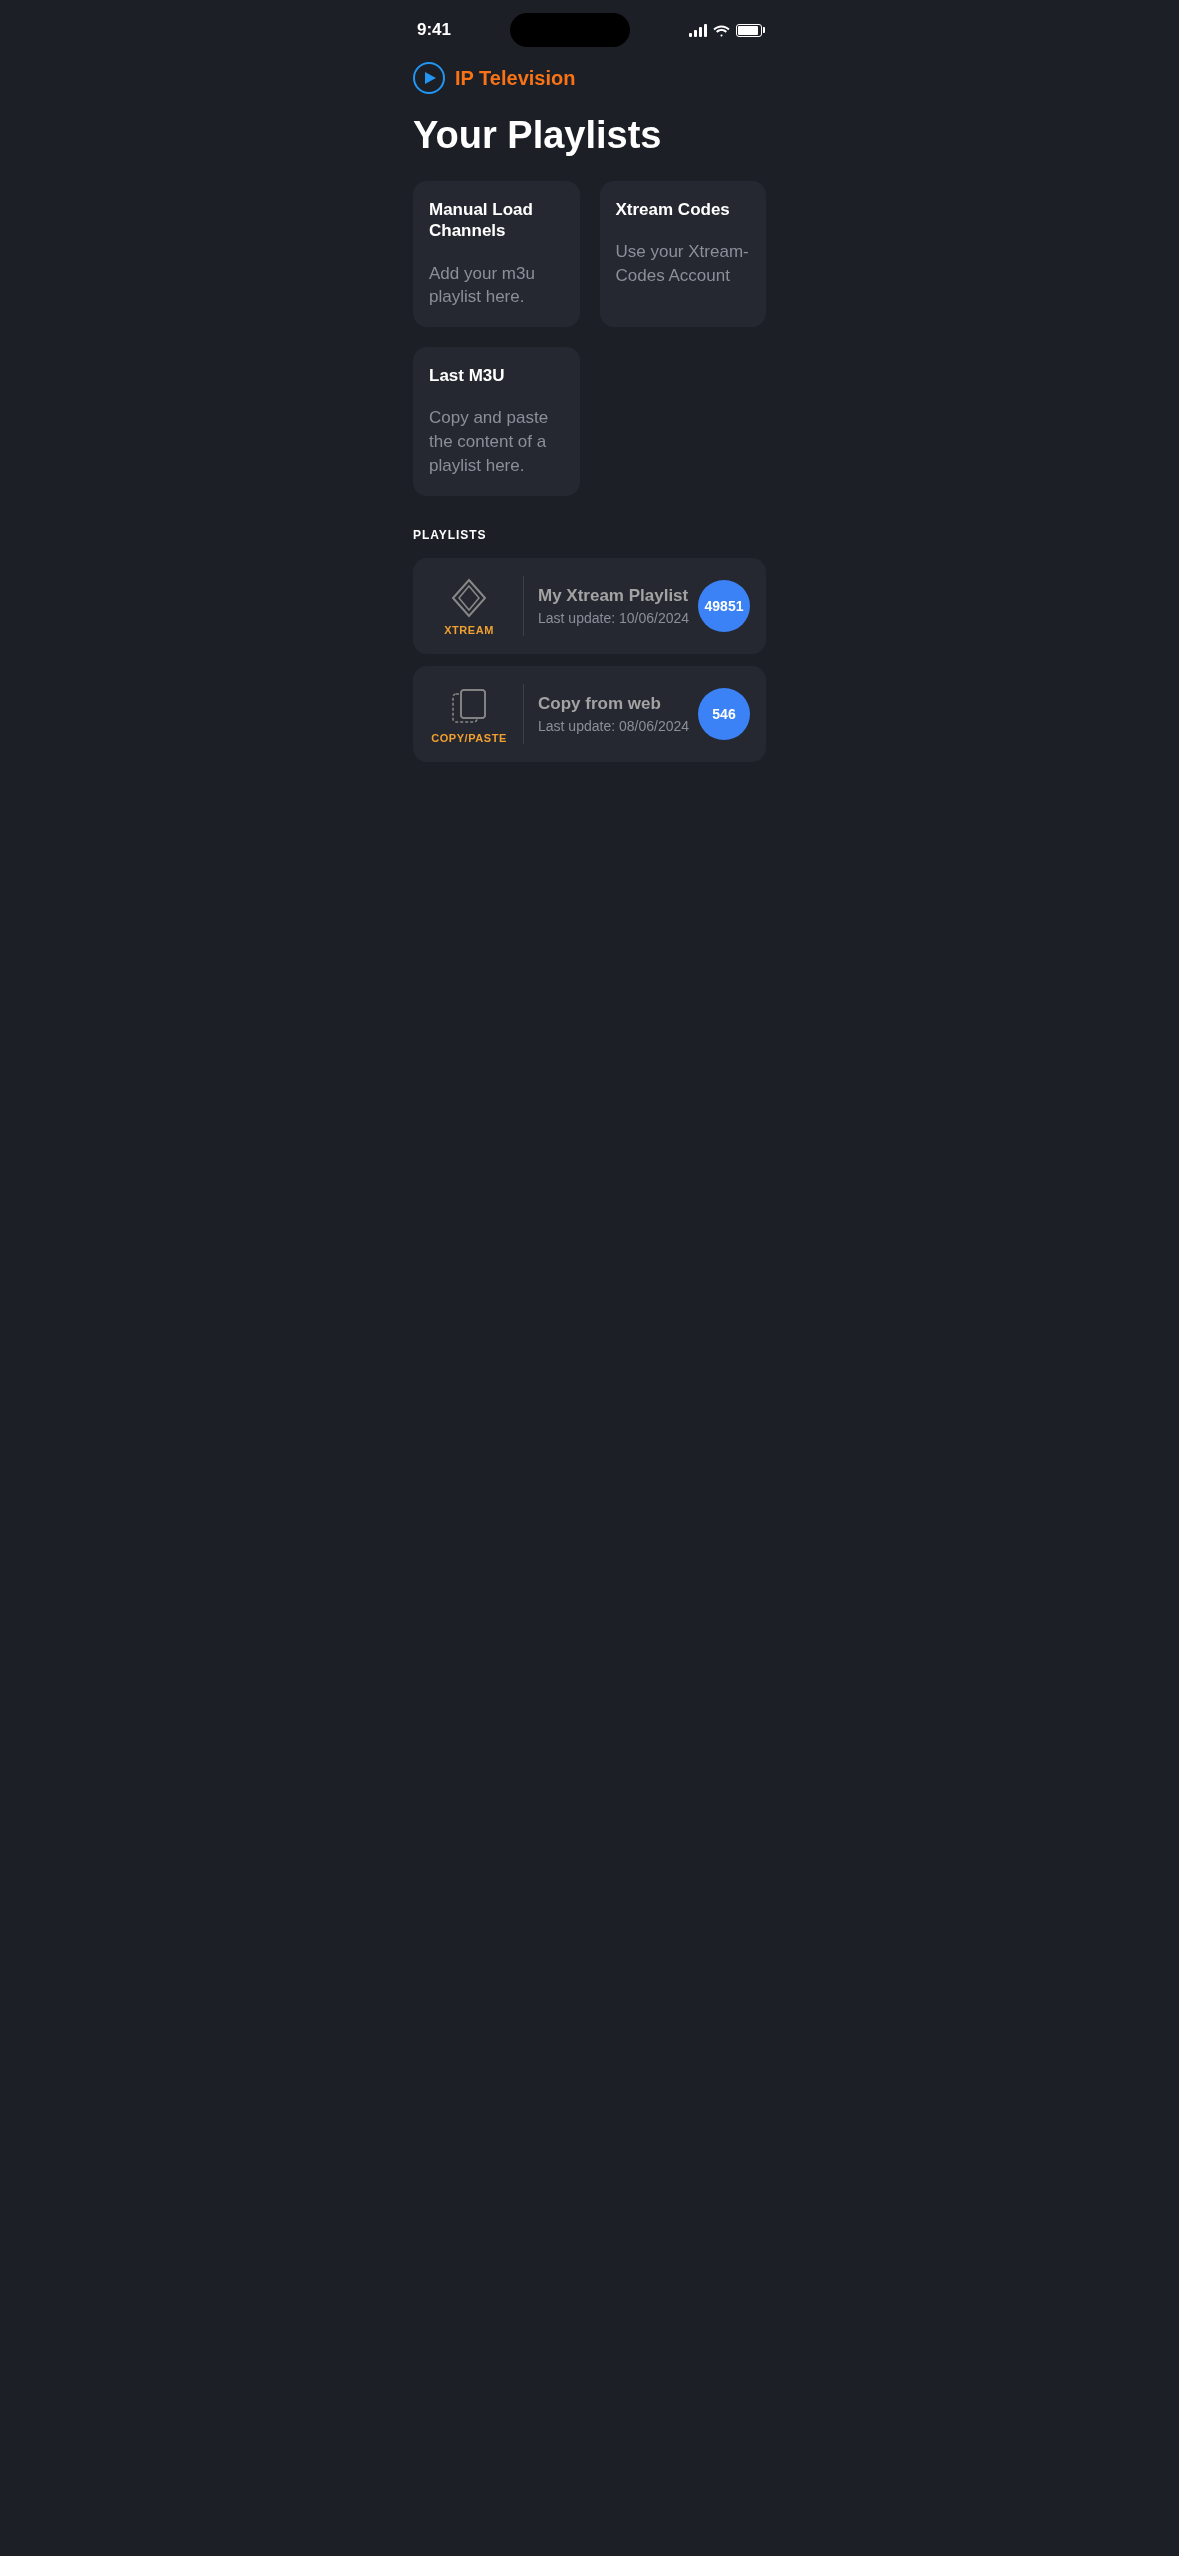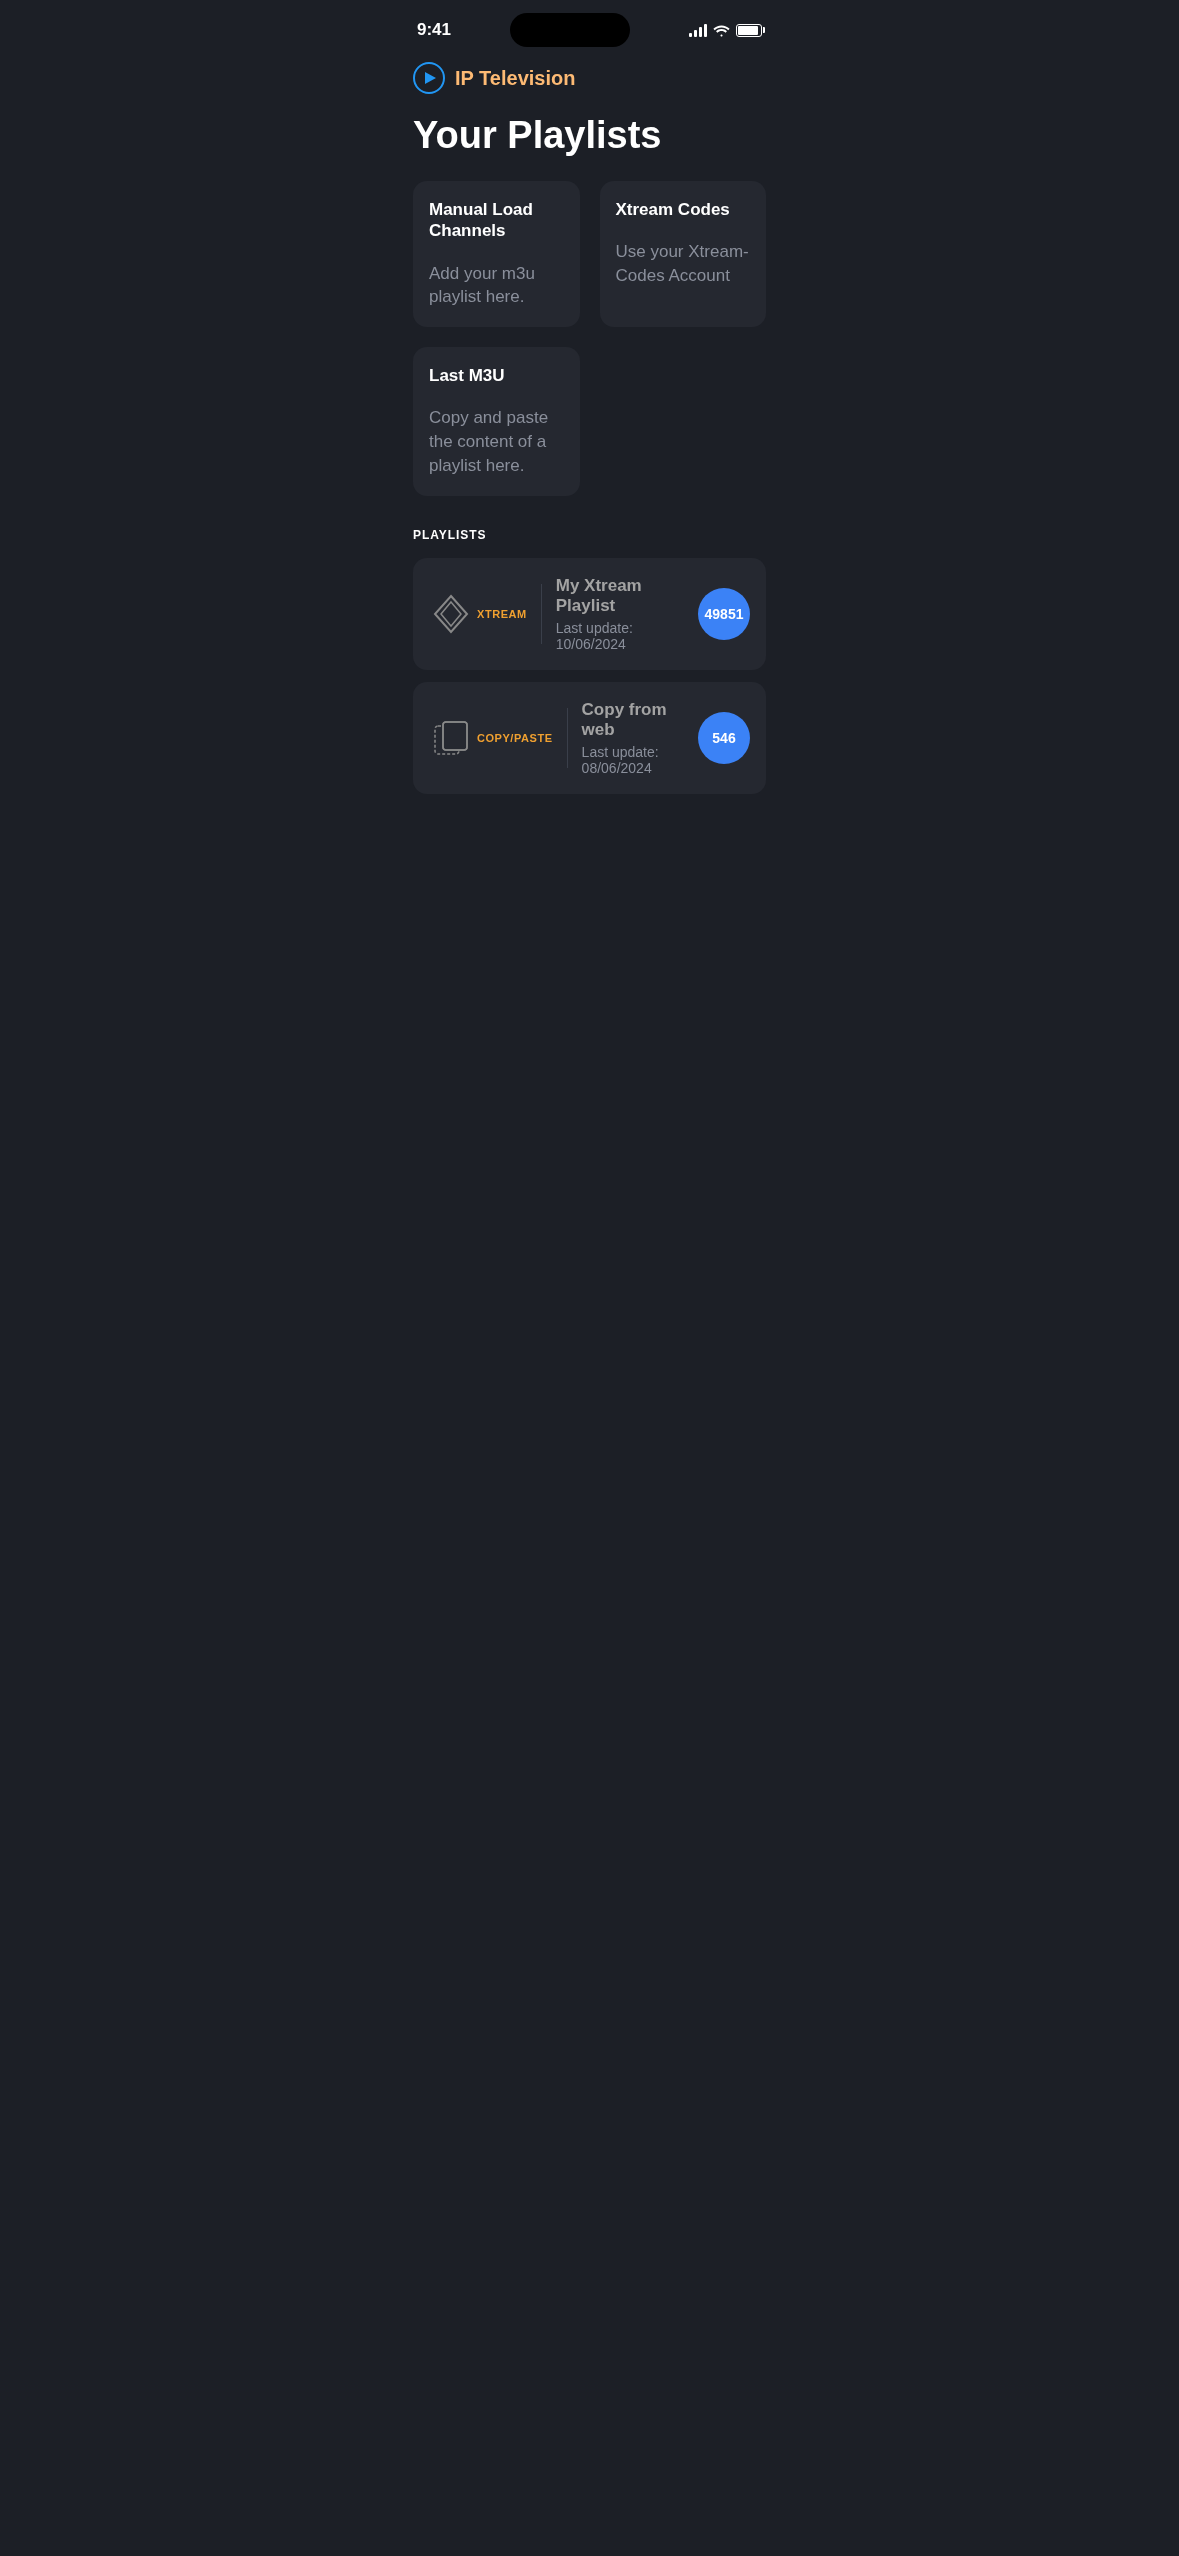--- a/index.html
+++ b/index.html
@@ -111,21 +111,21 @@
       height: 0;
       border-style: solid;
       border-width: 6px 0 6px 11px;
       border-color: transparent transparent transparent #2196f3;
       margin-left: 2px;
     }
 
     .app-title {
       font-size: 20px;
       font-weight: 600;
-      color: #fdba74;
+      color: #f97316;
     }
 
     
     .page-title {
       font-size: 38px;
       font-weight: 700;
       color: #ffffff;
       padding: 16px 20px 24px 20px;
     }
 
@@ -179,21 +179,21 @@
       border-radius: 14px;
       padding: 18px 16px;
       display: flex;
       align-items: center;
       gap: 0;
       cursor: pointer;
     }
 
     .playlist-icon-area {
       display: flex;
-      flex-direction: row;
+      flex-direction: column;
       align-items: center;
       justify-content: center;
       min-width: 80px;
       gap: 4px;
     }
 
     .playlist-icon-svg {
       width: 44px;
       height: 44px;
     }

